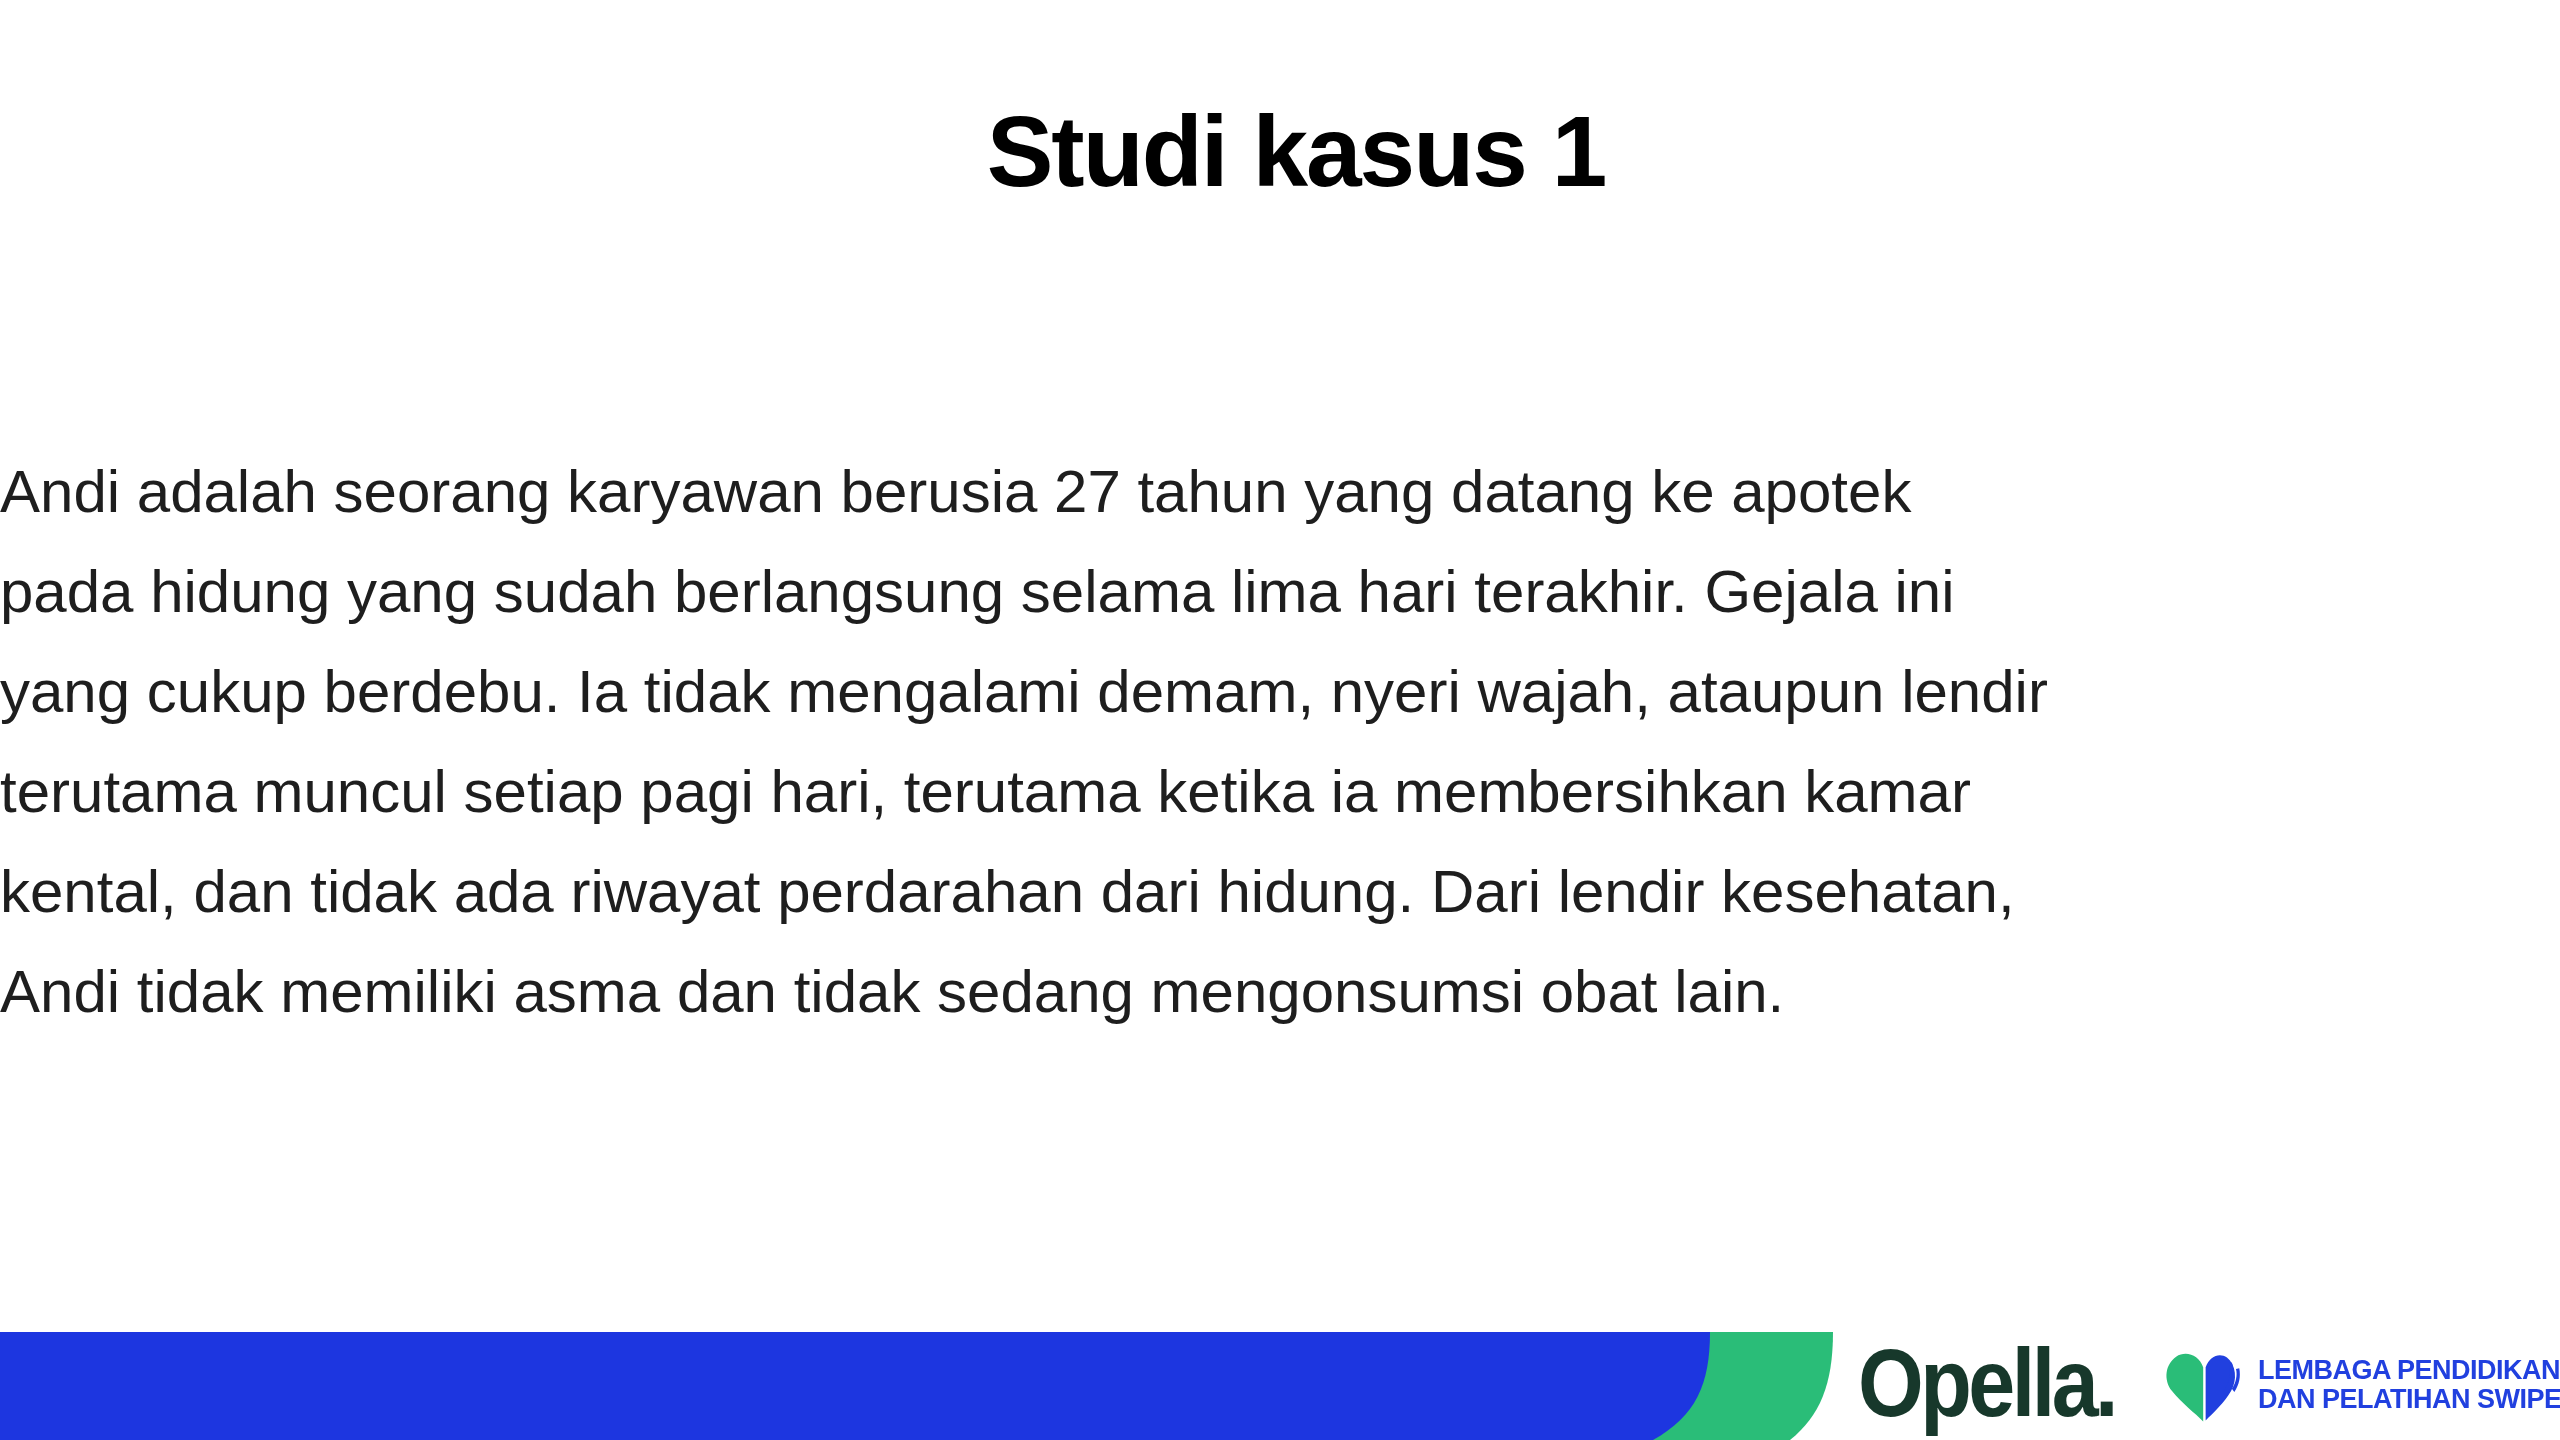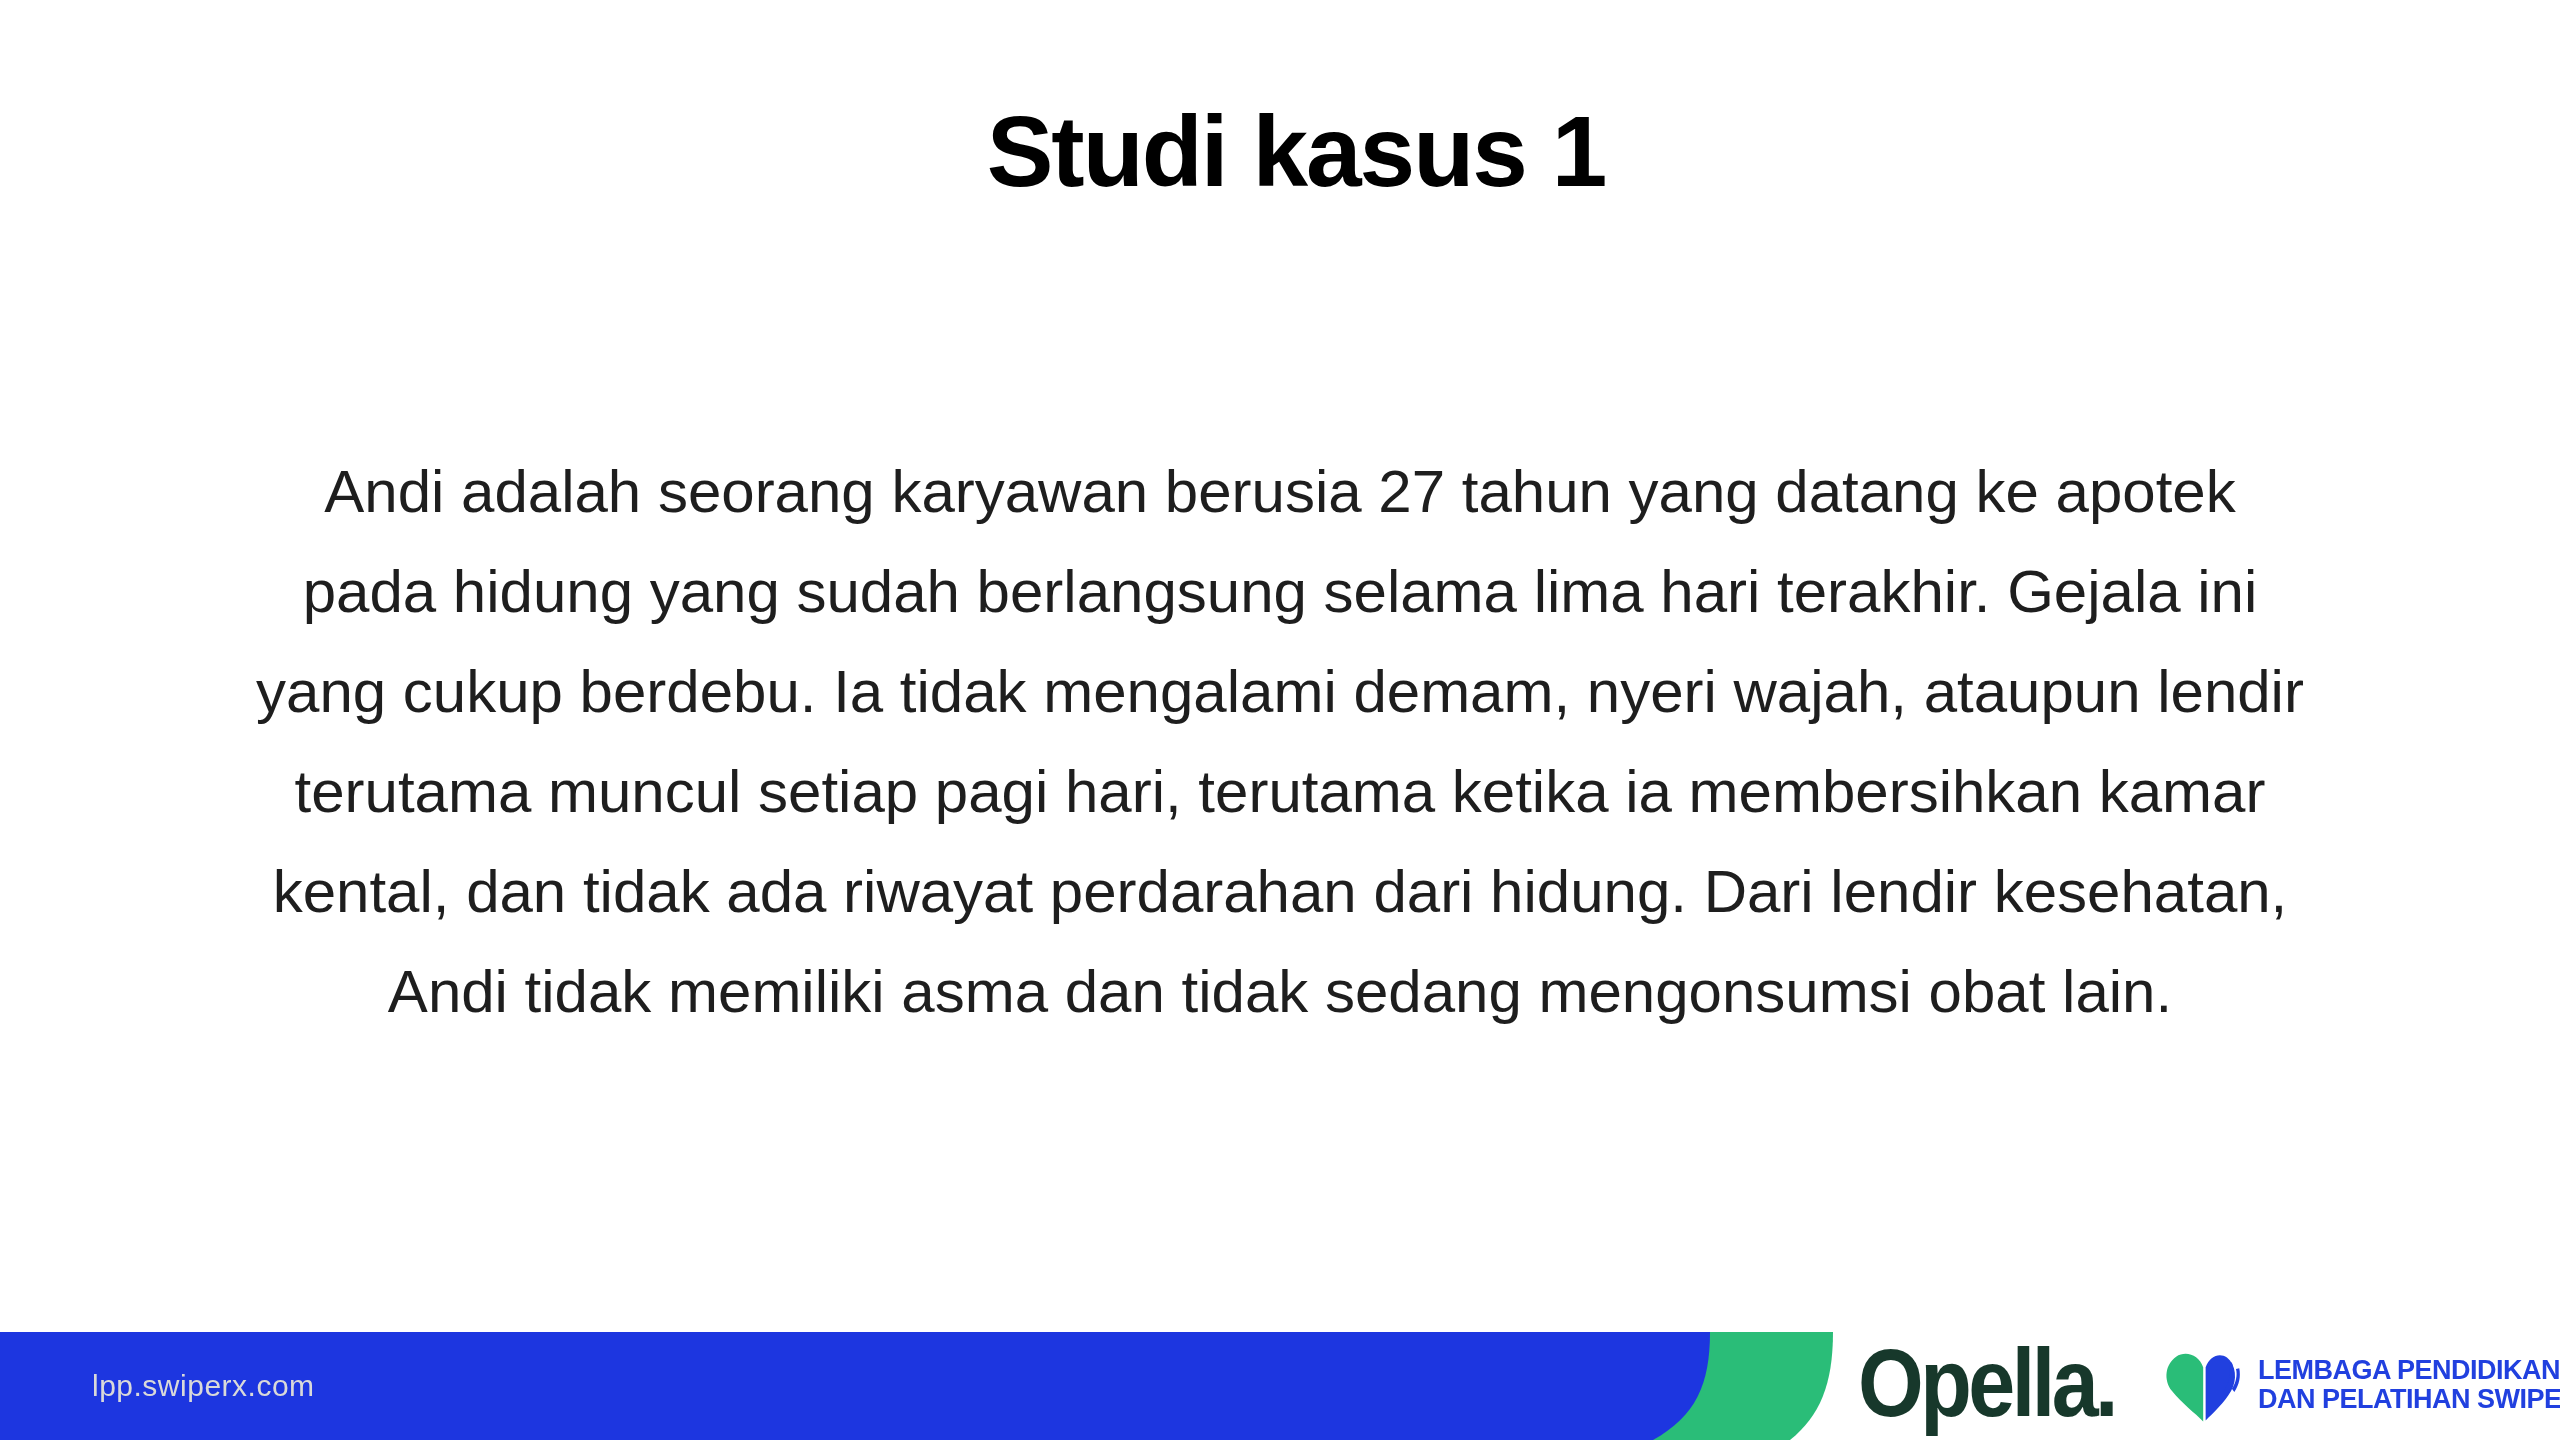--- a/index.html
+++ b/index.html
@@ -25,21 +25,21 @@
     font-size: 100px;
     font-weight: 700;
     letter-spacing: -2px;
     color: var(--title-black, #000000);
   }
   .case-text {
     position: absolute;
     top: 442px;
     left: 0;
     width: 100%;
-    text-align: center;
+    text-align: left;
   }
   .case-line {
     font-size: 60px;
     line-height: 100px;
     font-weight: 400;
     color: var(--body-text, #1e1e1e);
     white-space: nowrap;
   }
   .footer {
     position: absolute;
@@ -114,21 +114,20 @@
     <div class="case-line">Andi tidak memiliki asma dan tidak sedang mengonsumsi obat lain.</div>
   </div>
 
   <div class="footer">
 
     <svg class="footer-curves" viewBox="0 0 2560 108" preserveAspectRatio="none" aria-hidden="true">
       <path d="M0 0 H1833 C1833 52 1820 84 1790 108 L0 108 Z" fill="#2abd78"></path>
       <path d="M0 0 H1710 C1710 52 1696 84 1653 108 L0 108 Z" fill="#1d36e0"></path>
     </svg>
 
-    <div class="footer-url">lpp.swiperx.com</div>
 
     <div class="brand-name">Opella.</div>
 
     <svg class="logo-icon" viewBox="0 0 100 100" aria-hidden="true">
       <path d="M49 26 C44 11 28 5 16 13 C3 22 0 41 11 55 C23 70 39 82 49 92 Z" fill="#2abd78"></path>
       <path d="M52 91 C61 82 75 69 83 55 C91 41 89 23 78 14 C69 8 57 12 52 26 Z" fill="#2140df"></path>
       <path d="M84 20 C88 33 86 48 77 61 L73 57 C81 46 83 31 80 21 Z" fill="#2140df"></path>
       <path d="M93 27 C95 37 93 47 87 56 L84 52 C89 45 91 35 89 28 Z" fill="#2140df"></path>
     </svg>
 

